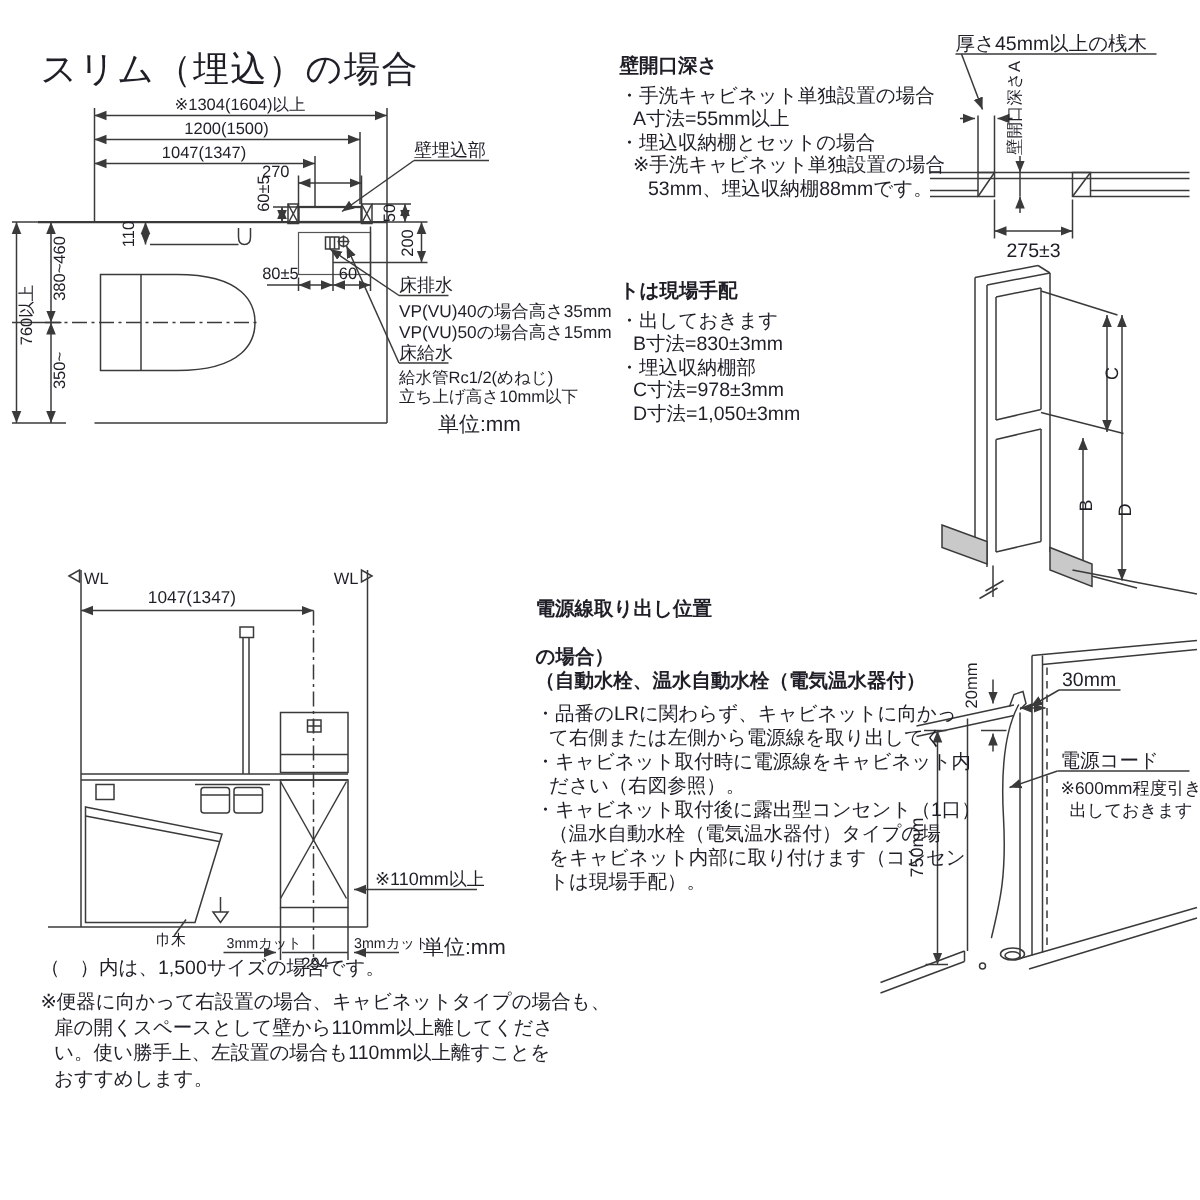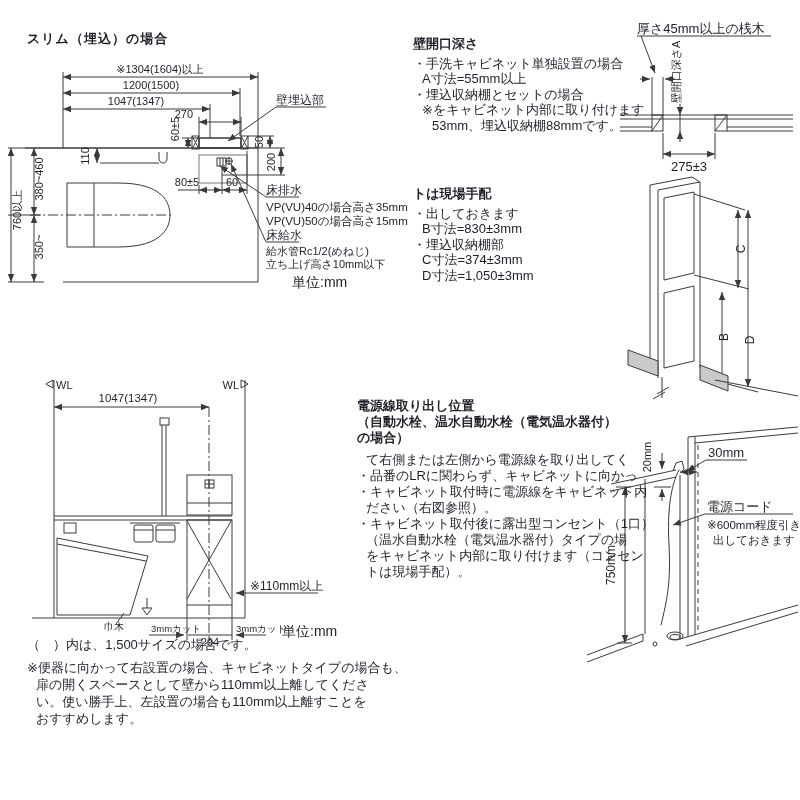--- a/index.html
+++ b/index.html
@@ -1,19 +1,19 @@
 <!DOCTYPE html>
 <html><head>
 <meta charset="utf-8">
 <style>
   html,body{margin:0;padding:0}
   body{width:800px;height:800px;background:#fff;position:relative;overflow:hidden;
        font-family:"Liberation Sans","DejaVu Sans",sans-serif;color:#1f1f28}
   .abs{position:absolute}
-  .title{font-size:13px;font-weight:bold;letter-spacing:1px}
+  .title{font-size:24px;font-weight:normal;letter-spacing:1px}
   .tblock{font-size:13px;line-height:15.5px}
   .tblock .h{font-weight:bold;margin-bottom:4px}
   .tblock .sub{font-weight:bold}
   .tblock .gap{height:6px}
   .tl{white-space:nowrap}
   .i1{padding-left:9px}
   .i2{padding-left:19px}
   .fnote{font-size:13px;line-height:17px}
   .fnote .first{margin-bottom:6px}
   svg{overflow:visible}
@@ -340,40 +340,40 @@
   <text class="d115" x="122" y="104">※600mm程度引き</text>
   <text class="d115" x="128" y="119">出しておきます</text>
   <text class="d12 mid" transform="rotate(-90 30 140)" x="30" y="140">750mm</text>
 </svg>
 
 <div class="abs tblock" style="left:413px;top:36px">
   <div class="h">壁開口深さ</div>
   <div class="tl">・手洗キャビネット単独設置の場合</div>
   <div class="tl i1">A寸法=55mm以上</div>
   <div class="tl">・埋込収納棚とセットの場合</div>
-  <div class="tl i1">※をキャビネット内部に取り付けます</div>
+  <div class="tl i1">※手洗キャビネット単独設置の場合</div>
   <div class="tl i2">53mm、埋込収納棚88mmです。</div>
 </div>
 
 <div class="abs tblock" style="left:413px;top:186px">
   <div class="h">トは現場手配</div>
   <div class="tl">・出しておきます</div>
   <div class="tl i1">B寸法=830±3mm</div>
   <div class="tl">・埋込収納棚部</div>
-  <div class="tl i1">C寸法=374±3mm</div>
+  <div class="tl i1">C寸法=978±3mm</div>
   <div class="tl i1">D寸法=1,050±3mm</div>
 </div>
 
 <div class="abs tblock" style="left:357px;top:398px;line-height:16px">
-  <div class="h" style="margin-bottom:0">電源線取り出し位置</div>
+  <div class="h" style="margin-bottom:16px">電源線取り出し位置</div>
+  <div class="tl sub">の場合）</div>
   <div class="tl sub">（自動水栓、温水自動水栓（電気温水器付）</div>
-  <div class="tl sub">の場合）</div>
   <div class="gap"></div>
+  <div class="tl">・品番のLRに関わらず、キャビネットに向かっ</div>
   <div class="tl i1">て右側または左側から電源線を取り出してく</div>
-  <div class="tl">・品番のLRに関わらず、キャビネットに向かっ</div>
   <div class="tl">・キャビネット取付時に電源線をキャビネット内</div>
   <div class="tl i1">ださい（右図参照）。</div>
   <div class="tl">・キャビネット取付後に露出型コンセント（1口）</div>
   <div class="tl i1">（温水自動水栓（電気温水器付）タイプの場</div>
   <div class="tl i1">をキャビネット内部に取り付けます（コンセン</div>
   <div class="tl i1">トは現場手配）。</div>
 </div>
 
 <div class="abs fnote" style="left:27px;top:636px">
   <div class="first tl">（　）内は、1,500サイズの場合です。</div>

